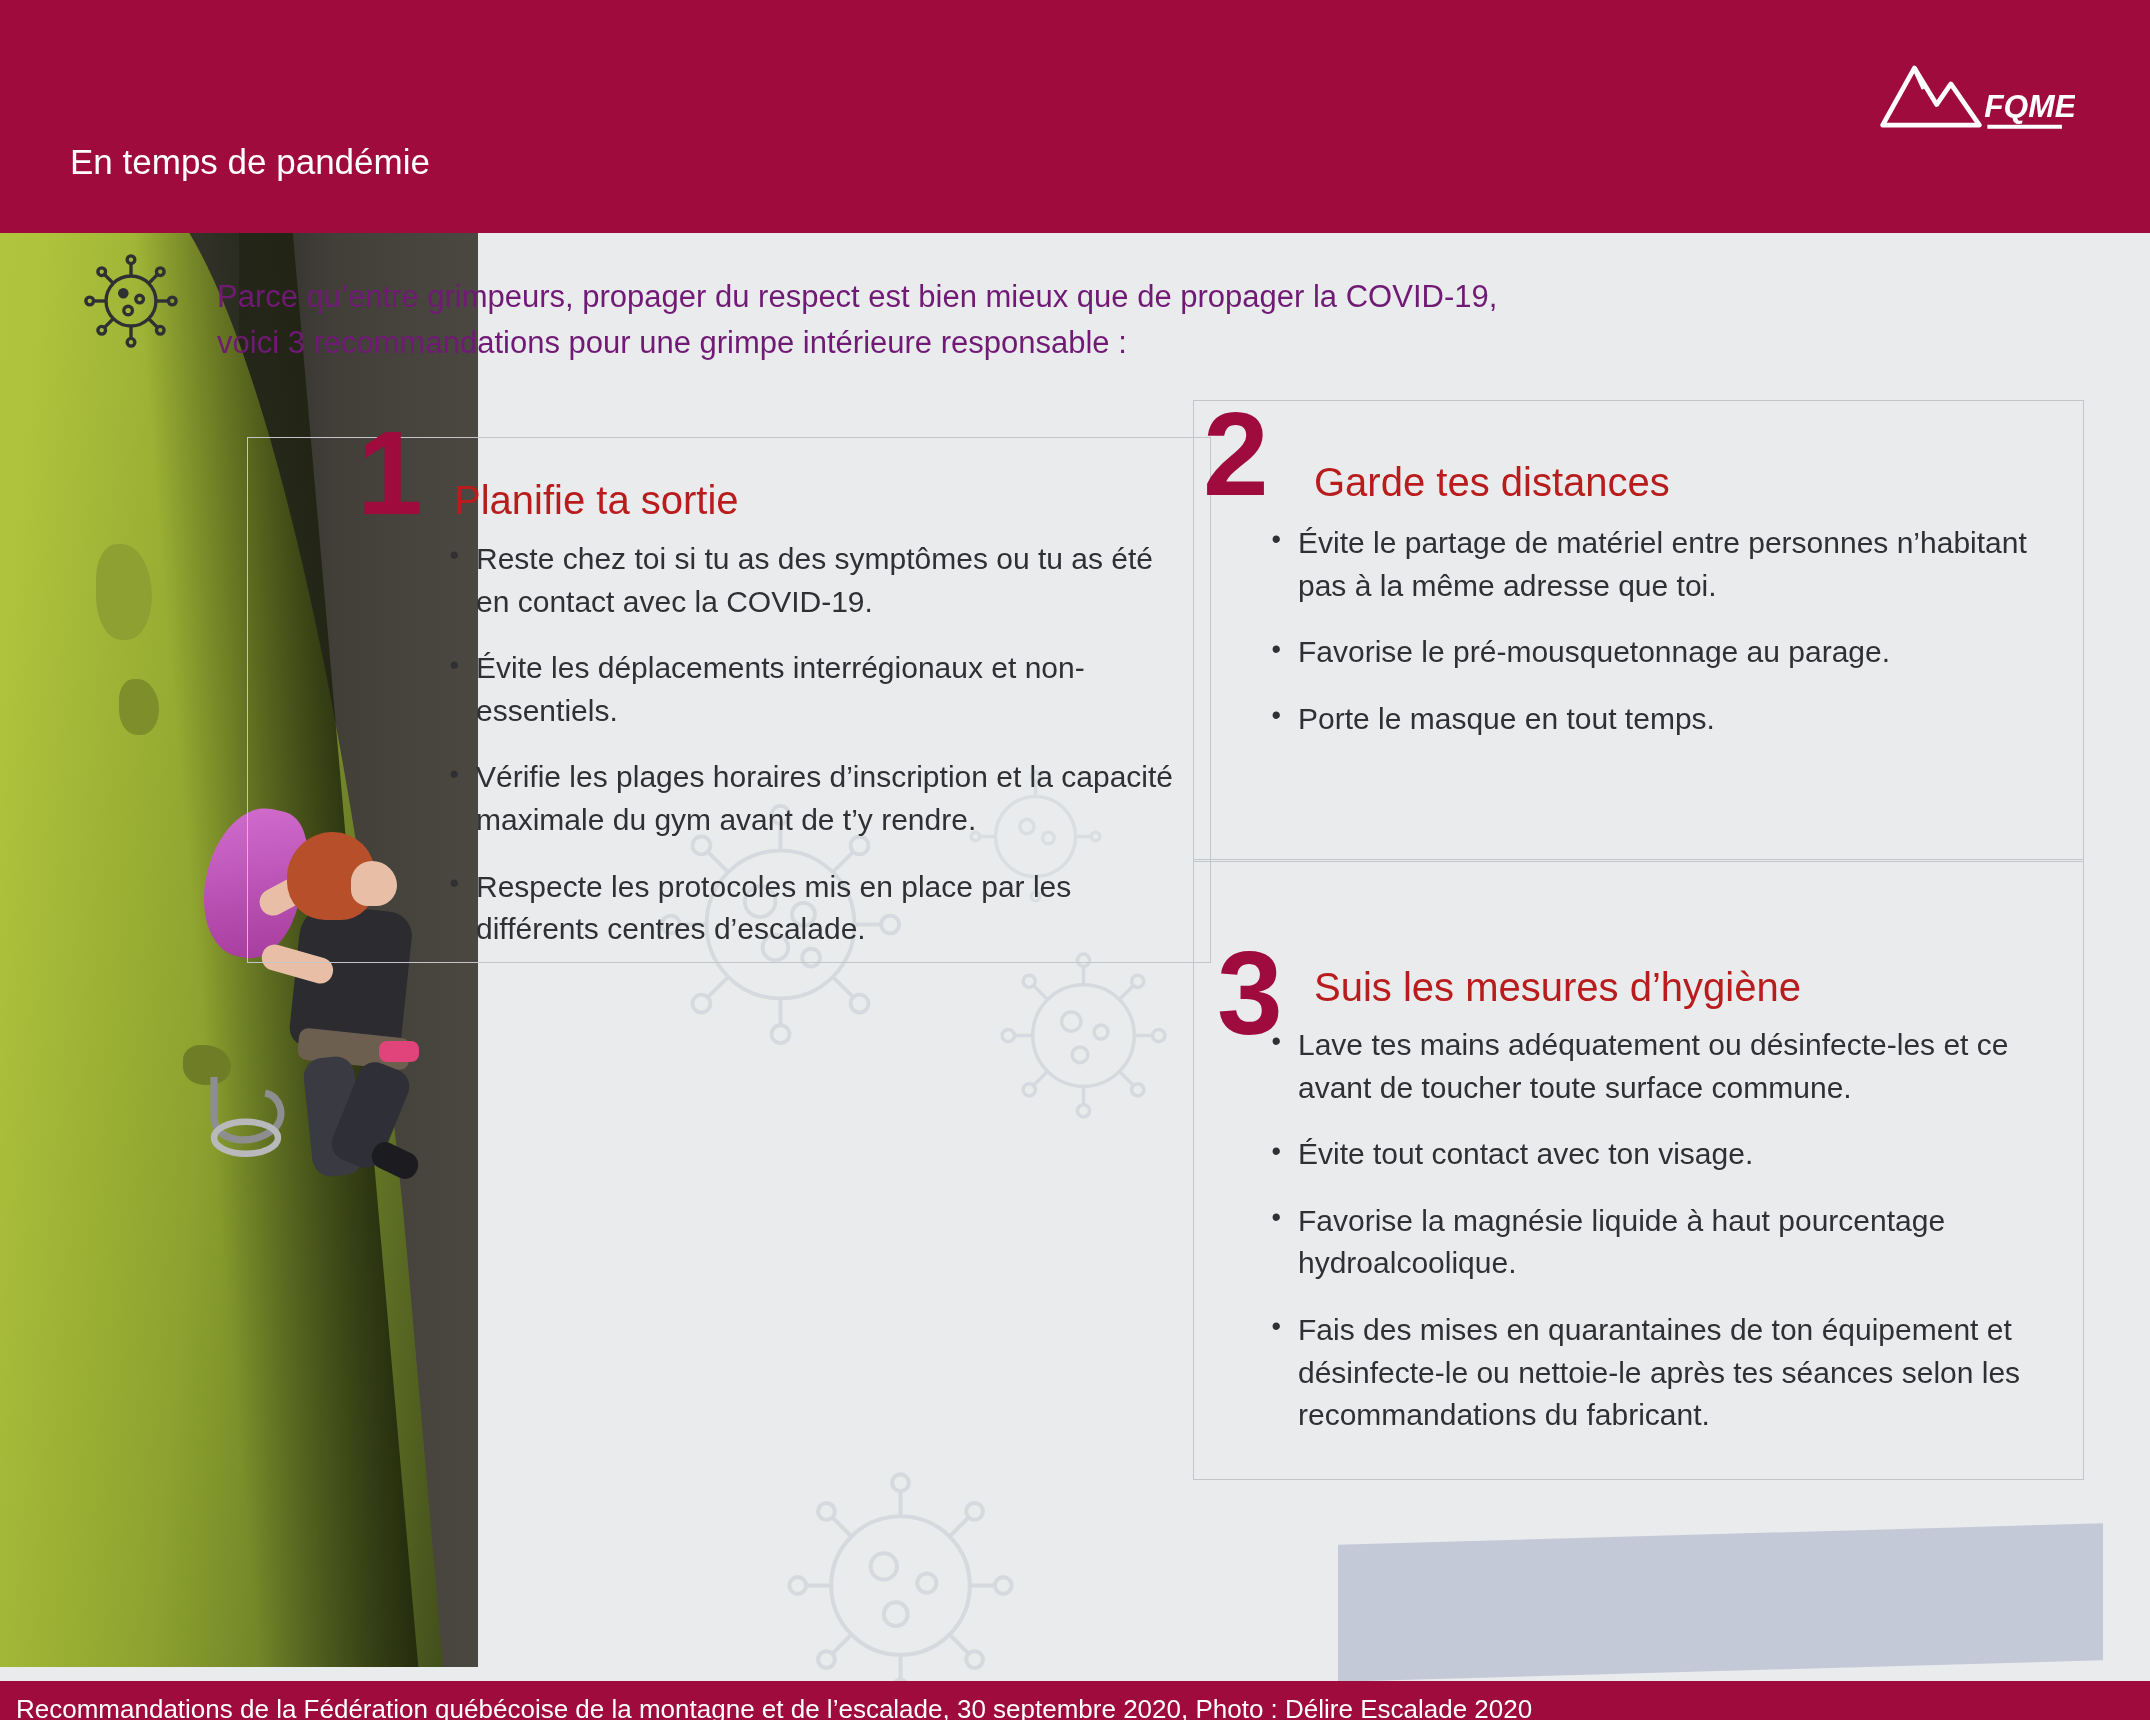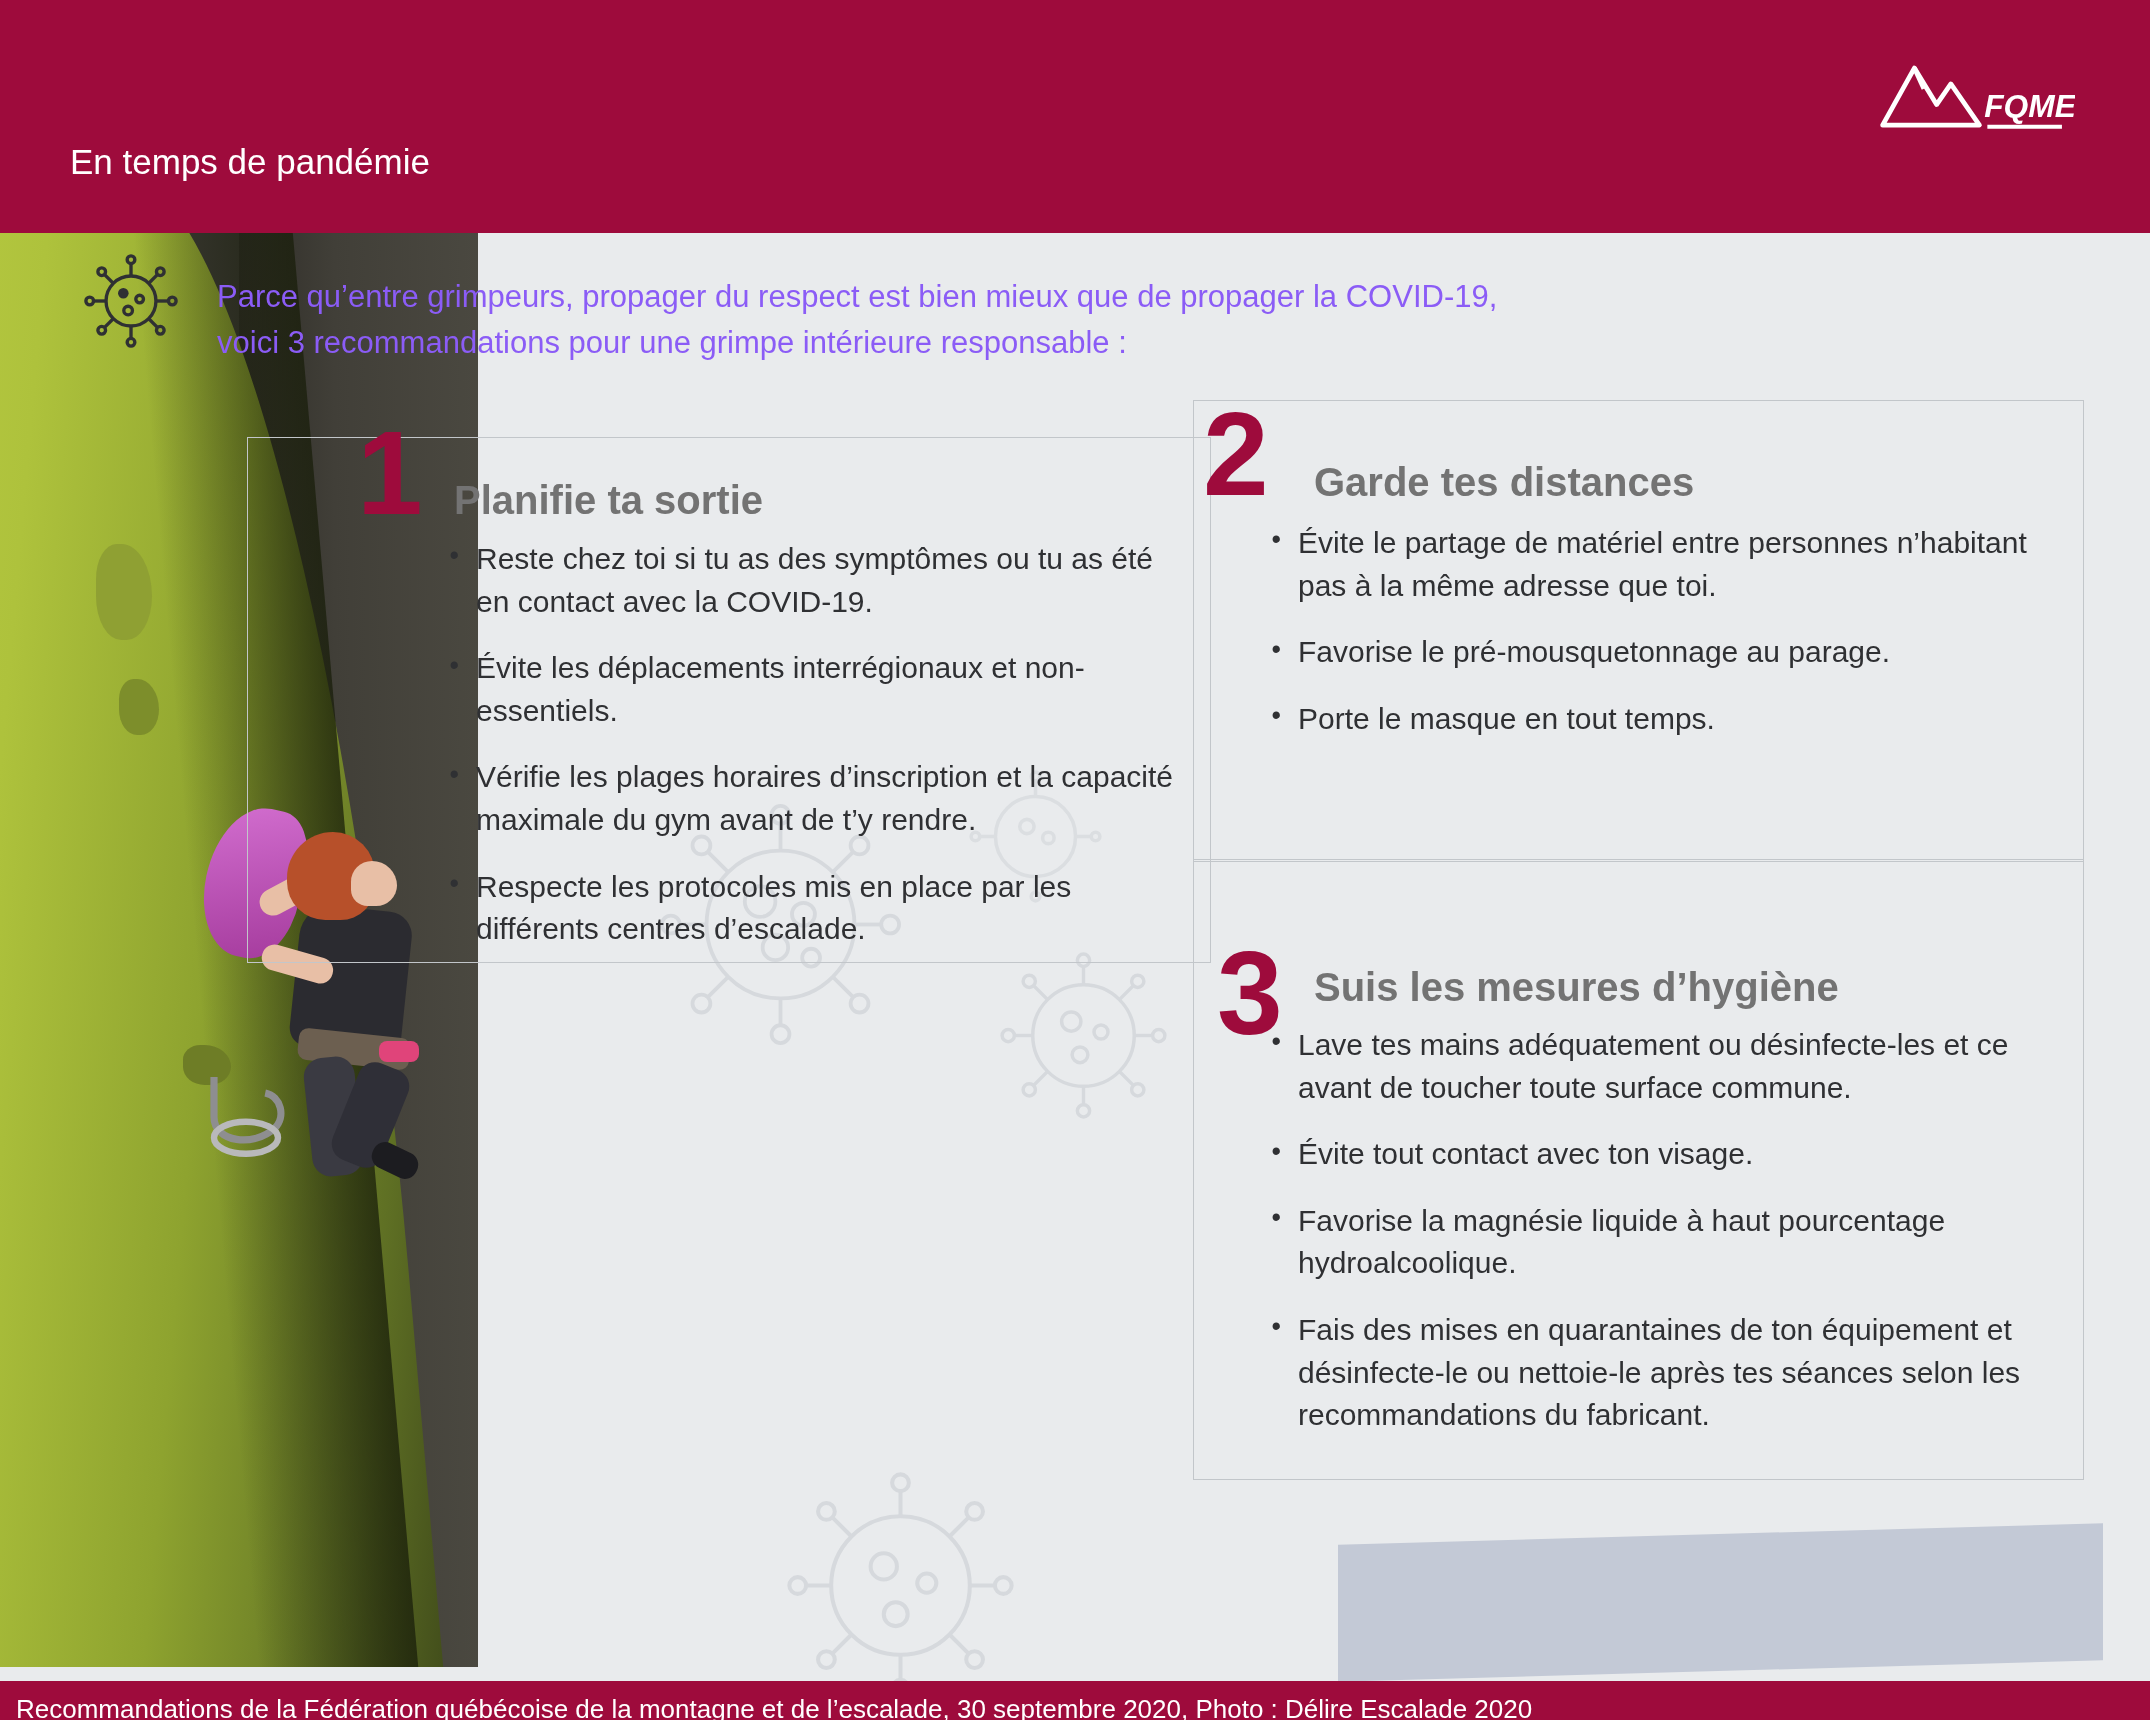--- a/index.html
+++ b/index.html
@@ -180,21 +180,21 @@
     left: 83px; top: 253px;
     width: 96px; height: 96px;
     z-index: 30;
   }
   .intro-text {
     position: absolute;
     left: 217px; top: 274px;
     width: 1434px;
     font-size: 31px;
     line-height: 1.48;
-    color: #8b5cf6;
+    color: #701a75;
     z-index: 30;
   }
 
   
   .box {
     position: absolute;
     border: 1.6px solid #c2c6ca;
     z-index: 12;
   }
   .box1 { left: 247px; top: 437px;  width: 964px; height: 526px; }
@@ -209,22 +209,22 @@
     line-height: 1;
     z-index: 25;
   }
   .num1 { left: 357px; top: 414px; }
   .num2 { left: 1203px; top: 395px; }
   .num3 { left: 1217px; top: 934px; }
 
   .sect-title {
     position: absolute;
     font-size: 40px;
-    font-weight: bold;
-    color: #737373;
+    font-weight: normal;
+    color: #b91c1c;
     z-index: 25;
   }
   .t1 { left: 454px; top: 478px; }
   .t2 { left: 1314px; top: 460px; }
   .t3 { left: 1314px; top: 965px; }
 
   ul.items {
     position: absolute;
     margin: 0;
     padding: 0;

